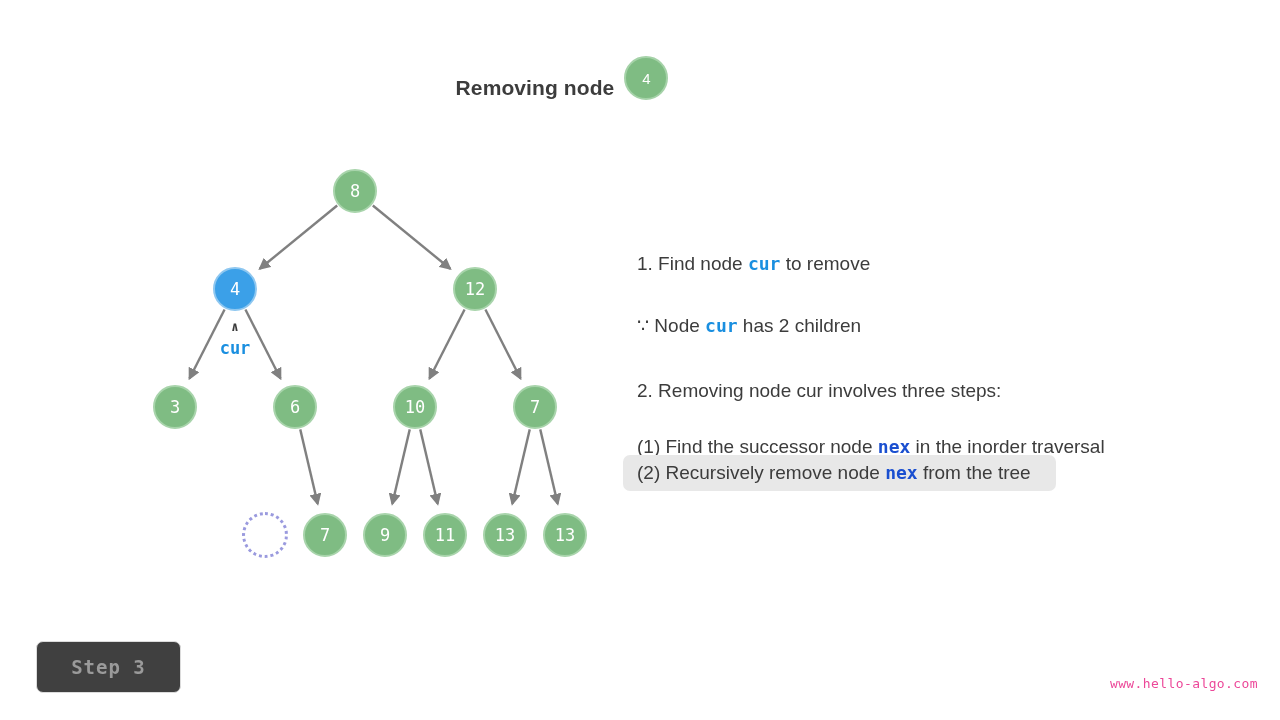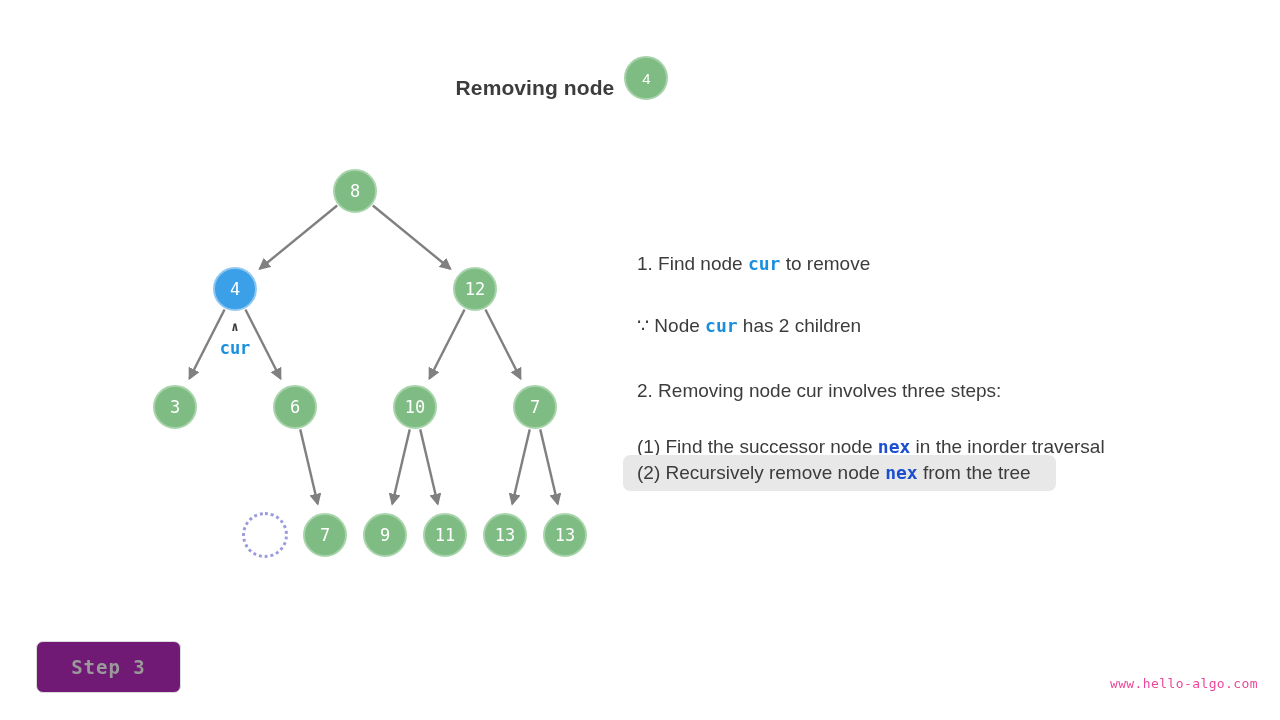--- a/index.html
+++ b/index.html
@@ -76,21 +76,21 @@
   #line4{top:186px;margin-top:19px;}
   #line5{top:223px;}
   .hl{
     background:#e8e8e8;border-radius:7px;
     padding:8px 25px 9px 14px;left:-14px;top:215px;
   }
 
   
   #step{
     position:absolute;left:36px;top:641px;width:145px;height:52px;
-    border:1px solid #dcdcdc;border-radius:7px;background:#701a75;
+    border:1px solid #dcdcdc;border-radius:7px;background:#404040;
     display:flex;align-items:center;justify-content:center;
     color:#9a9a9a;font-size:19px;font-weight:bold;letter-spacing:1px;
     font-family:"DejaVu Sans Mono","Liberation Mono",monospace;
     box-sizing:border-box;
   }
 
   
   #footer{
     position:absolute;right:22px;top:676px;
     color:#ec4899;font-size:13px;letter-spacing:.4px;

